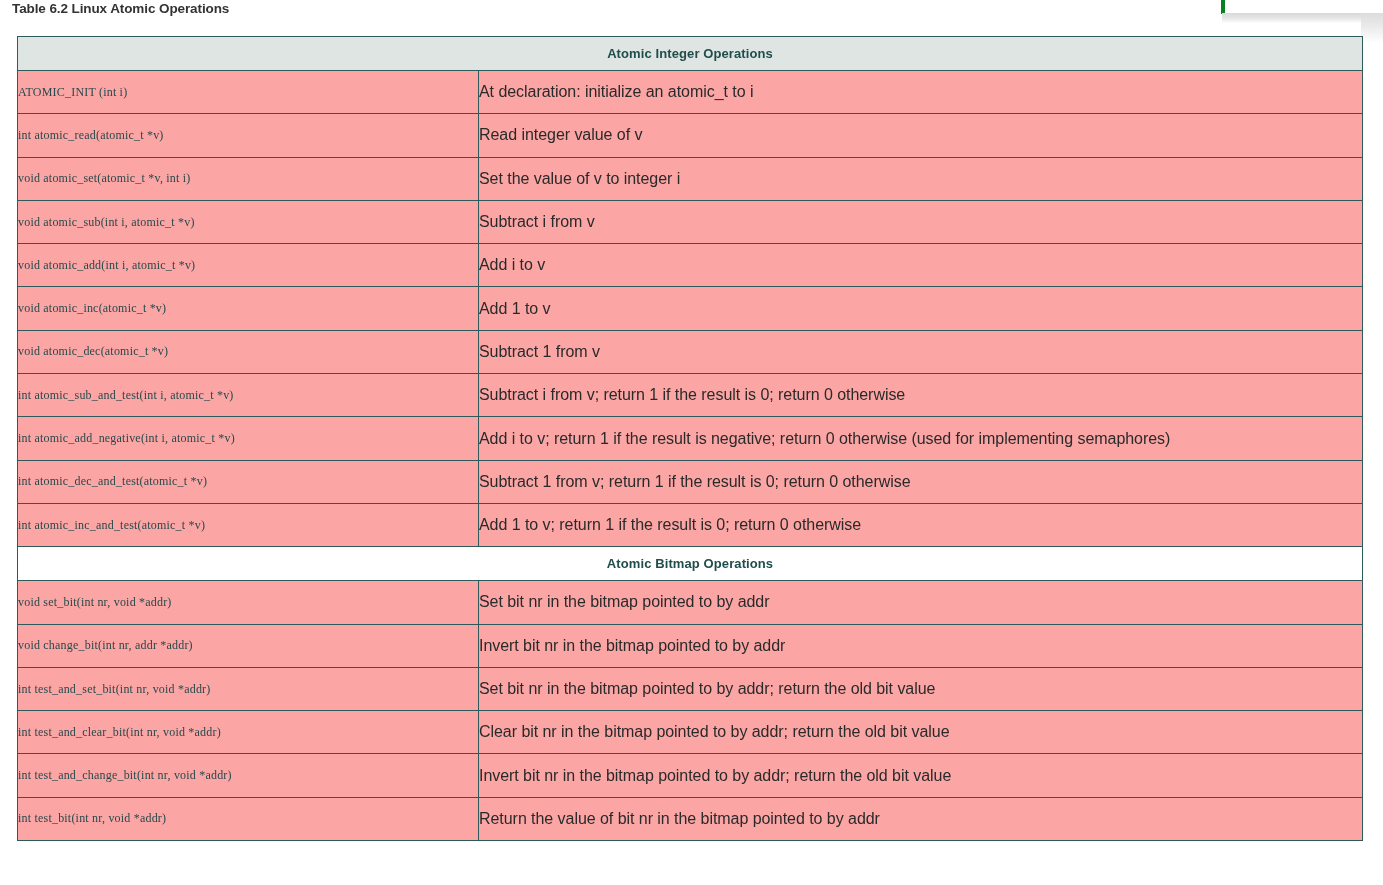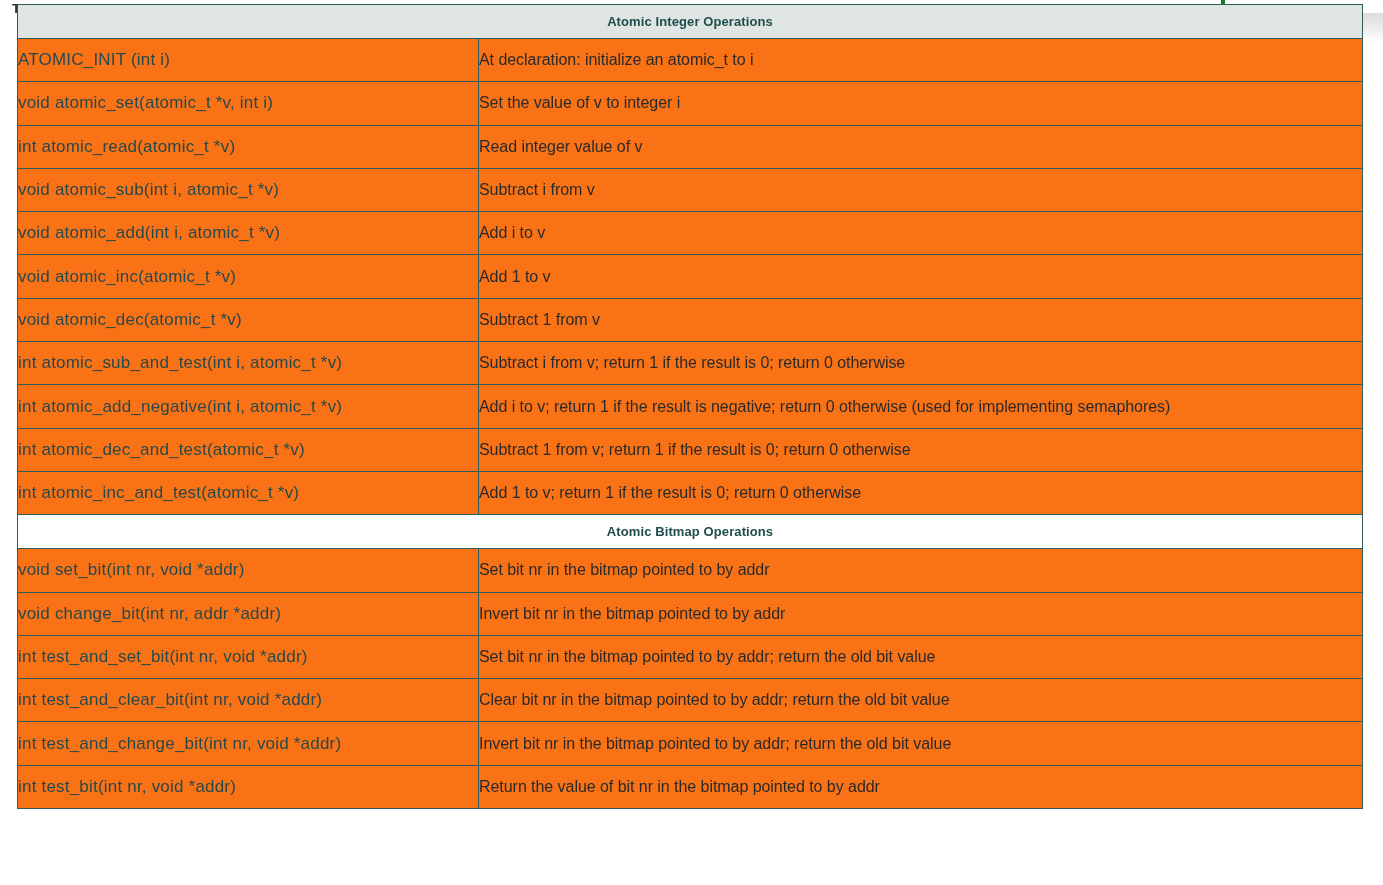--- a/index.html
+++ b/index.html
@@ -61,25 +61,25 @@
     color: #333333;
     letter-spacing: -0.1px;
     line-height: 17px;
     white-space: nowrap;
   }
 
   
   #atomic-table {
     position: absolute;
     left: 17px;
-    top: 4px;
+    top: 36px;
     width: 1345px;
     border-collapse: collapse;
     table-layout: fixed;
-    background: #f97316;
+    background: #fca5a5;
   }
   #atomic-table td {
     border: 1px solid #2e5a5c;
     vertical-align: middle;
     padding: 0;
   }
   col.c-code  { width: 461px; }
   col.c-desc  { width: 884px; }
 
   tr.section-head td {
@@ -89,22 +89,22 @@
     font-size: 13px;
     font-weight: bold;
     color: #1f4d4b;
     letter-spacing: 0.1px;
   }
   tr.section-head.plain td {
     background: #ffffff;
   }
 
   td.code-cell {
-    font-family: Liberation Sans, sans-serif;
-    font-size: 17px;
+    font-family: Liberation Serif, serif;
+    font-size: 12px;
     color: #28494b;
     padding: 0 0 0 14px;
     letter-spacing: 0.2px;
     white-space: nowrap;
     margin-top: 40px;
   }
   td.desc-cell {
     font-family: "Liberation Sans", sans-serif;
     font-size: 16px;
     color: #2a2a2a;
@@ -131,28 +131,28 @@
   </colgroup>
   <tbody id="table-body">
       <tr class="section-head">
         <td colspan="2">Atomic Integer Operations</td>
       </tr>
       <tr class="data-row">
         <td class="code-cell">ATOMIC_INIT (int i)</td>
         <td class="desc-cell">At declaration: initialize an atomic_t to i</td>
       </tr>
       <tr class="data-row">
+        <td class="code-cell">int atomic_read(atomic_t *v)</td>
+        <td class="desc-cell">Read integer value of v</td>
+      </tr>
+      <tr class="data-row">
         <td class="code-cell">void atomic_set(atomic_t *v, int i)</td>
         <td class="desc-cell">Set the value of v to integer i</td>
       </tr>
       <tr class="data-row">
-        <td class="code-cell">int atomic_read(atomic_t *v)</td>
-        <td class="desc-cell">Read integer value of v</td>
-      </tr>
-      <tr class="data-row">
         <td class="code-cell">void atomic_sub(int i, atomic_t *v)</td>
         <td class="desc-cell">Subtract i from v</td>
       </tr>
       <tr class="data-row">
         <td class="code-cell">void atomic_add(int i, atomic_t *v)</td>
         <td class="desc-cell">Add i to v</td>
       </tr>
       <tr class="data-row">
         <td class="code-cell">void atomic_inc(atomic_t *v)</td>
         <td class="desc-cell">Add 1 to v</td>

